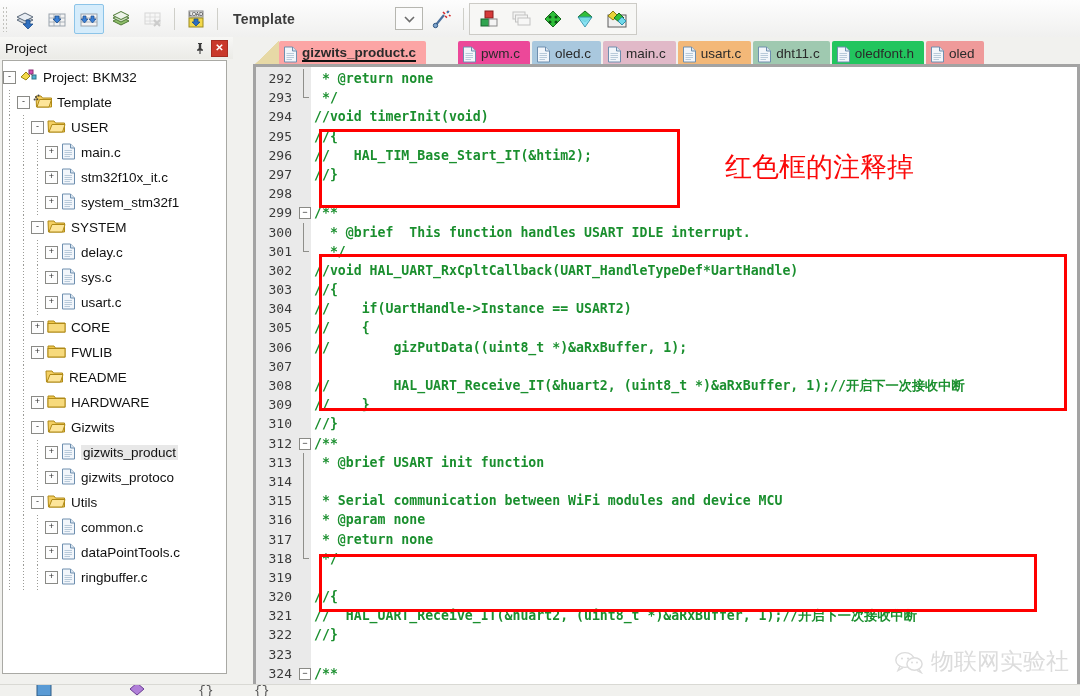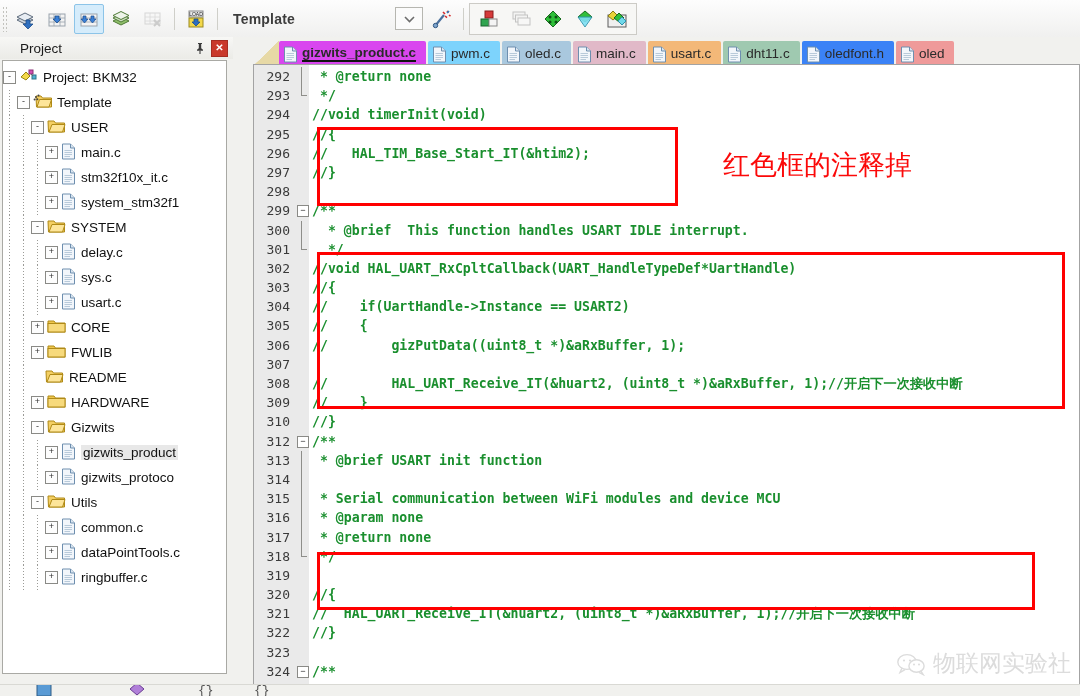--- a/index.html
+++ b/index.html
@@ -32,21 +32,21 @@
     display:flex;align-items:center;justify-content:center;margin-right:3px;}
   .tb-box{display:flex;align-items:center;border:1px solid #cccbc6;background:#f7f7f5;height:30px;padding:0 3px;}
 
   
   .proj{
     position:absolute;left:0;top:37px;width:233px;height:659px;
     background:#f1f1ee;
   }
   .proj-title{
     height:22px;display:flex;align-items:center;
-    padding-left:20px;font-size:13.5px;color:#1b1b1b;
+    padding-left:5px;font-size:13.5px;color:#1b1b1b;
     background:linear-gradient(#f7f7f5,#ebebe7);
   }
   .proj-title span.t{flex:1;}
   .pin{width:16px;height:16px;display:flex;align-items:center;justify-content:center;
        font-size:13px;color:#333;margin-right:3px;}
   .closebtn{width:15px;height:15px;background:#c9382b;color:#fff;font-size:10px;
        display:flex;align-items:center;justify-content:center;margin-right:5px;
        border:1px solid #a52c22;font-weight:bold;line-height:1;}
   .proj-body{
     position:absolute;left:2px;top:23px;width:225px;height:614px;
@@ -80,21 +80,21 @@
     border-top-left-radius:2px;border-top-right-radius:2px;white-space:nowrap;
   }
   .tab .fico{width:13px;height:16px;margin-right:6px;flex:0 0 auto;}
   .tab.active{font-weight:bold;}
   .tab.active .tlabel{border-bottom:2px solid #111;}
   .tab-corner{width:26px;height:25px;flex:0 0 auto;
     background:linear-gradient(to bottom right, #f1f1ee 49.5%, #e7d9a6 50%);}
 
   .code-area{
     position:absolute;left:0;top:27px;width:827px;height:632px;
-    background:#ffffff;border:1px solid #a3a3a3;box-sizing:border-box;overflow:hidden;
+    background:#ffffff;border:3px solid #a3a3a3;box-sizing:border-box;overflow:hidden;
   }
   .gutter{position:absolute;left:0;top:0;width:41px;height:100%;background:#eaeaea;}
   .fold{position:absolute;left:41px;top:0;width:14px;height:100%;background:#eaeaea;}
 
   .lines{position:absolute;left:0;top:2px;width:100%;}
   .ln{height:19.2px;position:relative;}
   .ln .num{
     position:absolute;left:0;width:36px;text-align:right;
     font-family:"DejaVu Sans Mono","Liberation Mono",monospace;
     font-size:13px;color:#3a3a3a;line-height:19.2px;
@@ -568,34 +568,34 @@
     </div>
 
   </div>
 
   <div class="splitter"></div>
 
   <div class="editor-wrap">
 
     <div class="tabbar" id="tabbar">
         <div class="tab-corner"></div>
-        <div class="tab active" style="background: #d946ef;">
+        <div class="tab active" style="background: #fca5a5;">
           <span class="fico"><svg width="15" height="17" viewBox="0 0 15 17">
               <path d="M1.5 1 h8 l4 4 v11 h-12 z" fill="#f2f6fb" stroke="#6e8faf"></path>
               <path d="M9.5 1 v4 h4" fill="#dbe6f1" stroke="#6e8faf"></path>
               <g stroke="#9fb7cc" stroke-width="0.7">
                 <line x1="3.5" y1="7.5" x2="11" y2="7.5"></line>
                 <line x1="3.5" y1="9.5" x2="11" y2="9.5"></line>
                 <line x1="3.5" y1="11.5" x2="11" y2="11.5"></line>
                 <line x1="3.5" y1="13.5" x2="9" y2="13.5"></line>
               </g>
             </svg></span>
           <span class="tlabel">gizwits_product.c</span>
         </div>
-        <div class="tab" style="background: #7dd3fc;">
+        <div class="tab" style="background: #ec4899; margin-left: 30px;">
           <span class="fico"><svg width="15" height="17" viewBox="0 0 15 17">
               <path d="M1.5 1 h8 l4 4 v11 h-12 z" fill="#f2f6fb" stroke="#6e8faf"></path>
               <path d="M9.5 1 v4 h4" fill="#dbe6f1" stroke="#6e8faf"></path>
               <g stroke="#9fb7cc" stroke-width="0.7">
                 <line x1="3.5" y1="7.5" x2="11" y2="7.5"></line>
                 <line x1="3.5" y1="9.5" x2="11" y2="9.5"></line>
                 <line x1="3.5" y1="11.5" x2="11" y2="11.5"></line>
                 <line x1="3.5" y1="13.5" x2="9" y2="13.5"></line>
               </g>
             </svg></span>
@@ -646,21 +646,21 @@
               <path d="M9.5 1 v4 h4" fill="#dbe6f1" stroke="#6e8faf"></path>
               <g stroke="#9fb7cc" stroke-width="0.7">
                 <line x1="3.5" y1="7.5" x2="11" y2="7.5"></line>
                 <line x1="3.5" y1="9.5" x2="11" y2="9.5"></line>
                 <line x1="3.5" y1="11.5" x2="11" y2="11.5"></line>
                 <line x1="3.5" y1="13.5" x2="9" y2="13.5"></line>
               </g>
             </svg></span>
           <span class="tlabel">dht11.c</span>
         </div>
-        <div class="tab" style="background: #3b82f6;">
+        <div class="tab" style="background: #22c55e;">
           <span class="fico"><svg width="15" height="17" viewBox="0 0 15 17">
               <path d="M1.5 1 h8 l4 4 v11 h-12 z" fill="#f2f6fb" stroke="#6e8faf"></path>
               <path d="M9.5 1 v4 h4" fill="#dbe6f1" stroke="#6e8faf"></path>
               <g stroke="#9fb7cc" stroke-width="0.7">
                 <line x1="3.5" y1="7.5" x2="11" y2="7.5"></line>
                 <line x1="3.5" y1="9.5" x2="11" y2="9.5"></line>
                 <line x1="3.5" y1="11.5" x2="11" y2="11.5"></line>
                 <line x1="3.5" y1="13.5" x2="9" y2="13.5"></line>
               </g>
             </svg></span>

